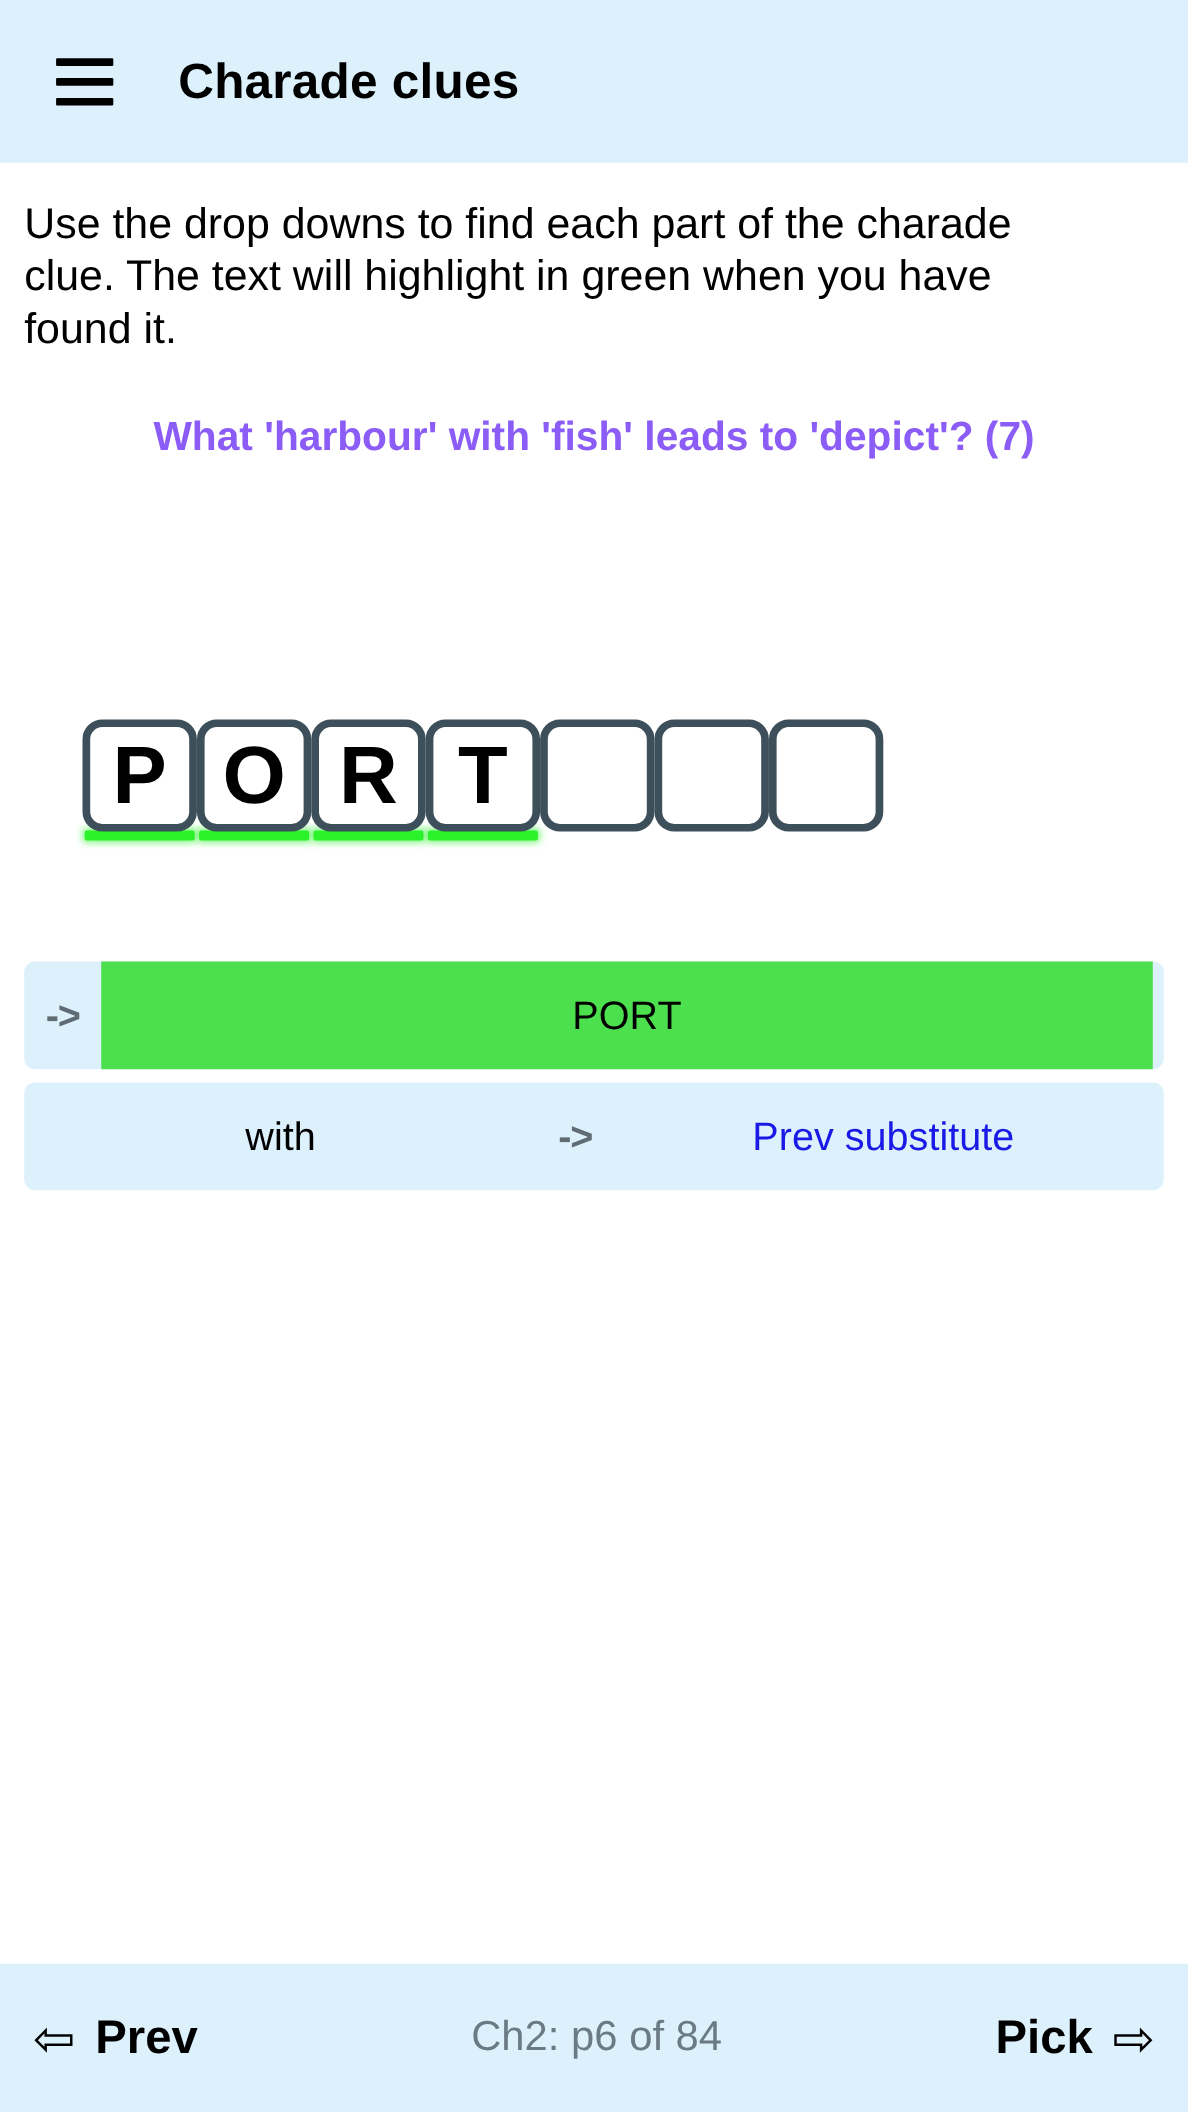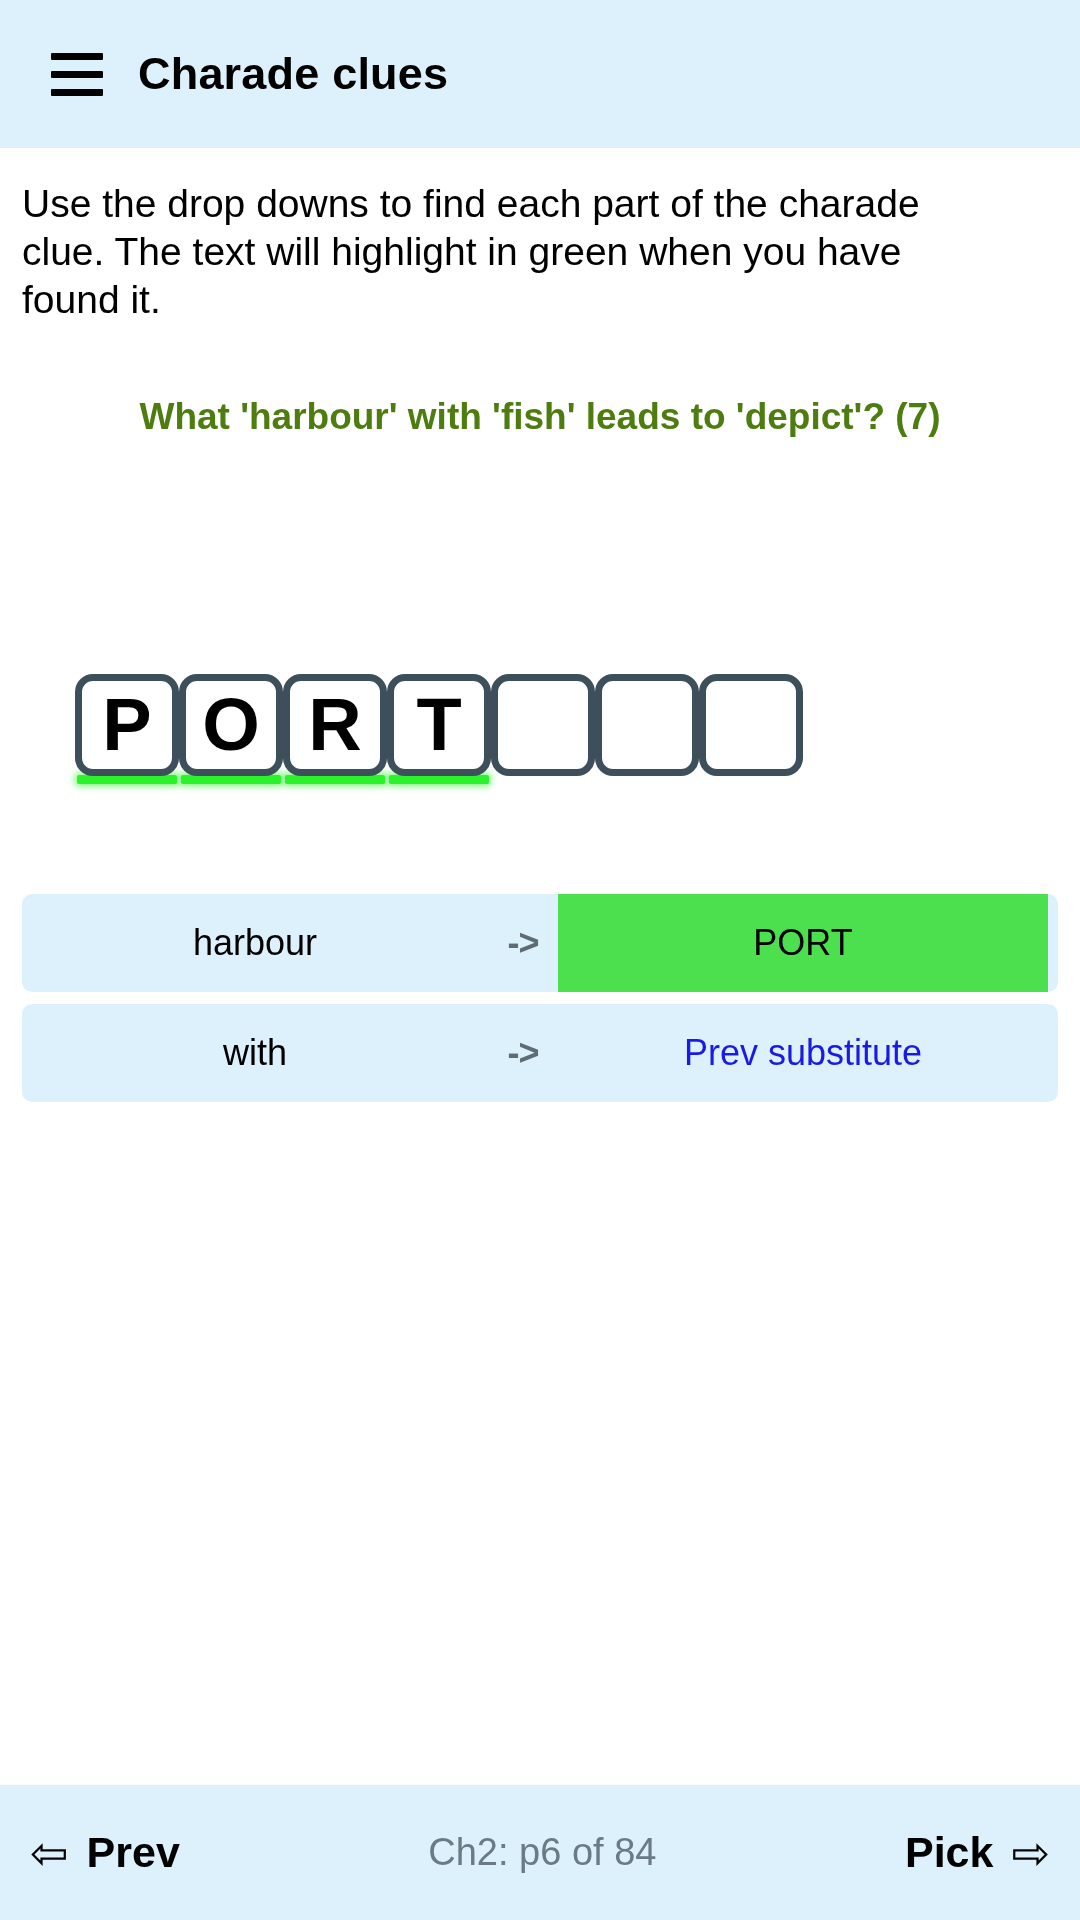--- a/index.html
+++ b/index.html
@@ -46,21 +46,21 @@
     width: 52px;
     height: 7px;
     background: #000000;
     border-radius: 1px;
   }
 
   .header-title {
     font-size: 45px;
     font-weight: bold;
     color: #000000;
-    margin-left: 24px;
+    margin-left: 48px;
     letter-spacing: 0.2px;
     white-space: nowrap;
   }
 
   
   .content {
     flex: 1 1 auto;
     background: #ffffff;
     padding: 0;
     position: relative;
@@ -70,23 +70,23 @@
     font-size: 39px;
     line-height: 48px;
     color: #000000;
     padding: 32px 22px 0 22px;
     max-width: 960px;
   }
 
   .clue {
     font-size: 37px;
     font-weight: bold;
-    color: #4d7c0f;
+    color: #8b5cf6;
     text-align: center;
-    margin-top: 72px;
+    margin-top: 52px;
     padding: 0 30px;
     white-space: nowrap;
   }
 
   
   .tiles {
     display: flex;
     margin-top: 236px;
     padding-left: 75px;
     gap: 0px;
@@ -274,21 +274,20 @@
 
       <div class="tile-wrap">
         <div class="tile"></div>
         <div class="tile-underline"></div>
       </div>
     </div>
 
     <div class="subs">
 
       <div class="sub-row">
-        <div class="sub-term">harbour</div>
         <div class="sub-arrow">-&gt;</div>
         <div class="sub-value filled">PORT</div>
       </div>
 
       <div class="sub-row">
         <div class="sub-term">with</div>
         <div class="sub-arrow">-&gt;</div>
         <div class="sub-value empty">Prev substitute</div>
       </div>
 

